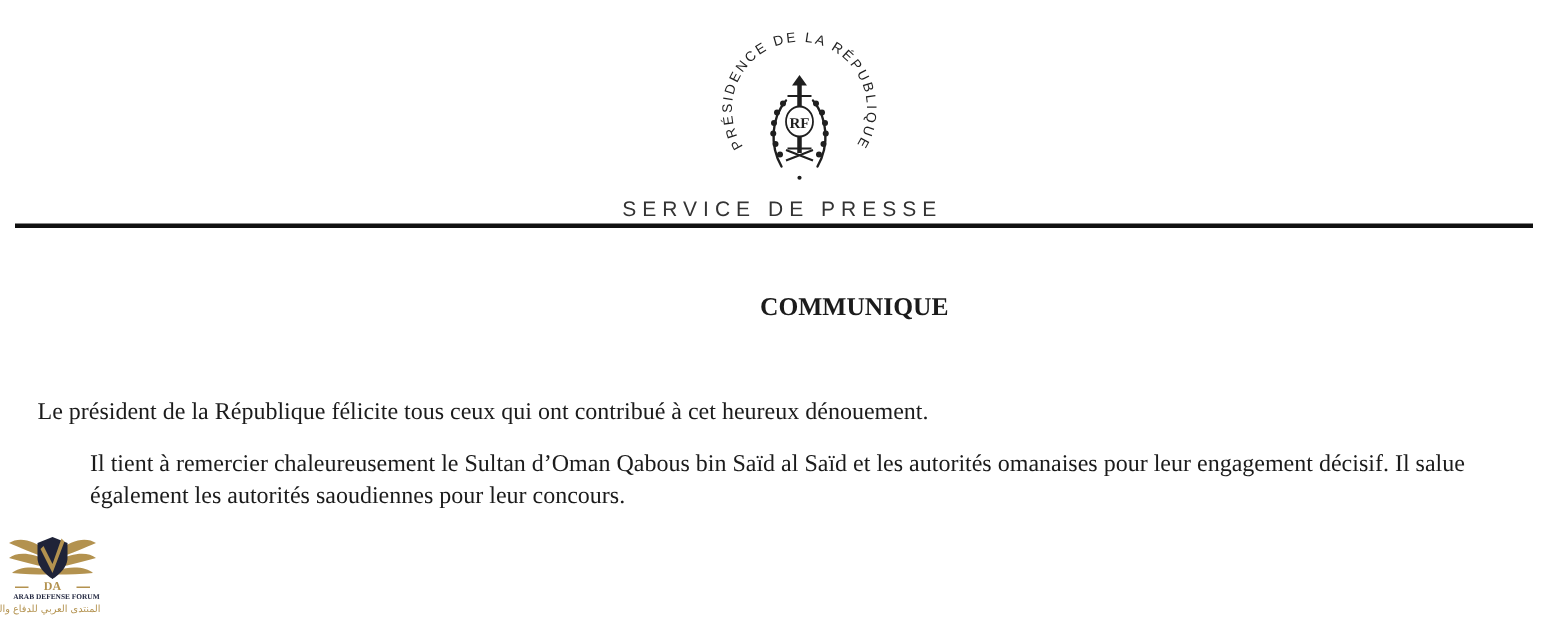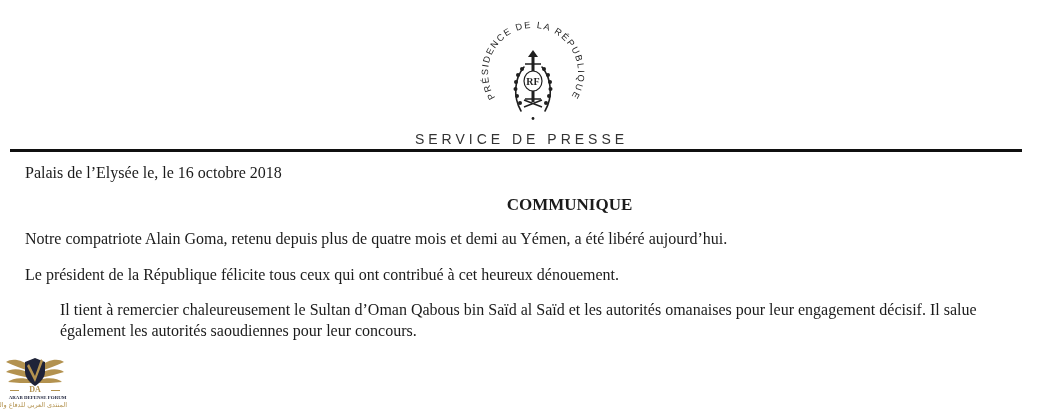--- a/index.html
+++ b/index.html
@@ -105,25 +105,23 @@
         <text x="56" y="68" text-anchor="middle" font-size="10" font-weight="bold" font-family="Liberation Serif, serif" fill="#1f1f1f">RF</text>
         <path d="M47,90 L65,83 M65,90 L47,83" stroke="#1f1f1f" stroke-width="1.4"></path>
       </g>
     </svg>
   </div>
 
   <div class="service-line">SERVICE DE PRESSE</div>
 
   <div class="rule"></div>
 
-  <div class="dateline">Palais de l’Elysée le, le 16 octobre 2018</div>
 
   <div class="doc-title">COMMUNIQUE</div>
 
-  <div class="para p1">Notre compatriote Alain Goma, retenu depuis plus de quatre mois et demi au Yémen, a été libéré aujourd’hui.</div>
   <div class="para p2">Le président de la République félicite tous ceux qui ont contribué à cet heureux dénouement.</div>
   <div class="para p3">Il tient à remercier chaleureusement le Sultan d’Oman Qabous bin Saïd al Saïd et les autorités omanaises pour leur engagement décisif. Il salue également les autorités saoudiennes pour leur concours.</div>
 
   <div class="watermark">
     <svg viewBox="0 0 62 36" width="62" height="36">
       <g fill="#b3924f">
         <path d="M28,12 C18,3 8,2 2,6 C9,9 18,13 28,16 Z"></path>
         <path d="M28,18 C17,12 7,12 2,16 C10,18 19,21 28,22 Z"></path>
         <path d="M28,24 C18,21 8,22 4,26 C12,27 20,27 28,27 Z"></path>
         <path d="M34,12 C44,3 54,2 60,6 C53,9 44,13 34,16 Z"></path>

